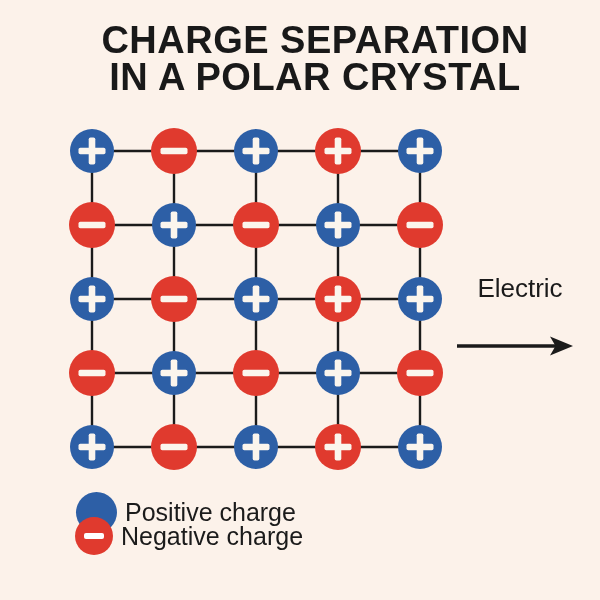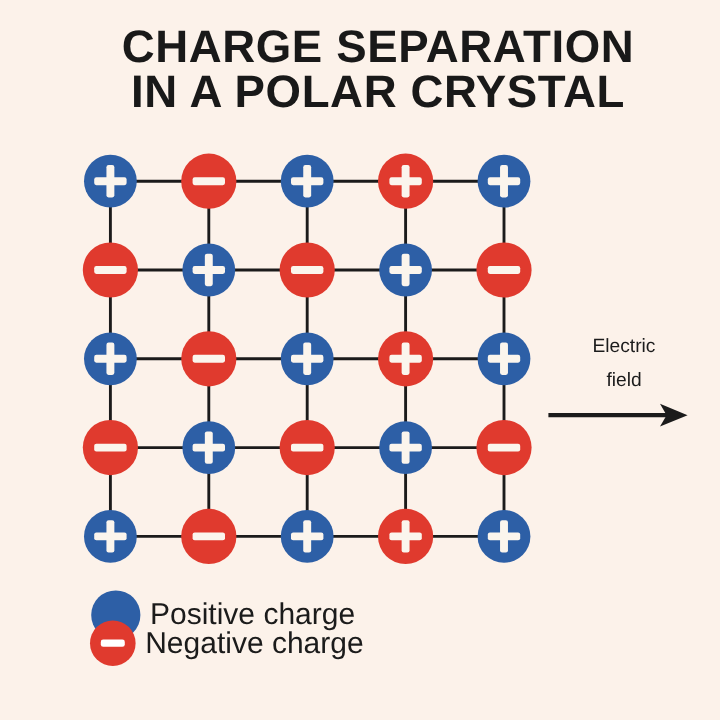--- a/index.html
+++ b/index.html
@@ -16,21 +16,21 @@
     position:absolute;left:15px;top:22px;width:600px;
     text-align:center;font-weight:bold;font-size:38px;line-height:37px;
     letter-spacing:.5px;color:#191919;
   }
   .title span{display:block;}
 
   #lattice-svg{position:absolute;left:0;top:0;width:600px;height:600px;}
 
   .field-label{
     position:absolute;left:452px;top:274px;width:136px;
-    text-align:center;font-size:16px;line-height:29px;color:#1b1b1b;
+    text-align:center;font-size:26px;line-height:29px;color:#1b1b1b;
   }
   .field-label span{display:block;}
 
   .legend-row{position:absolute;display:flex;align-items:center;gap:8px;}
   .legend-row.positive{left:76px;top:492px;height:41px;text-align:right;}
   .legend-row.negative{left:75px;top:517px;height:38px;}
   .swatch{
     border-radius:50%;display:flex;align-items:center;justify-content:center;
     flex:0 0 auto;
   }
@@ -211,21 +211,20 @@
         <rect x="416.7" y="433.5" width="6.6" height="27" rx="1.8" fill="#fbf5ed"></rect>
       </g>
       <g>
         <line x1="457" y1="346" x2="559" y2="346" stroke="#1b1b1b" stroke-width="3.6"></line>
         <polygon fill="#1b1b1b" points="573,346 550,336.5 555.5,346 550,355.5"></polygon>
       </g>
     </svg>
 
   <div class="field-label">
     <span>Electric</span>
-    <span>field</span>
   </div>
 
   <div class="legend-row positive">
     <span class="swatch positive" style="background: rgb(45, 95, 166);"></span>
     <span class="legend-label">Positive charge</span>
   </div>
 
   <div class="legend-row negative">
     <span class="swatch negative" style="background: rgb(224, 58, 46);">
       <span class="minus-bar"></span>

